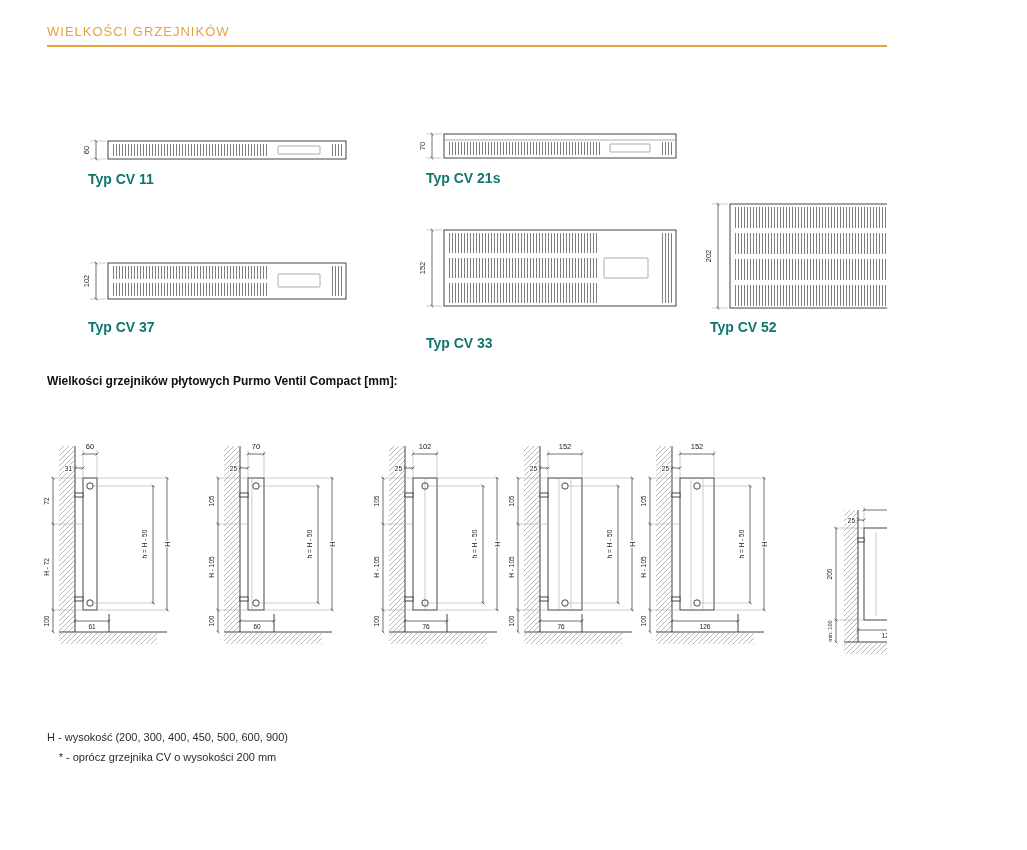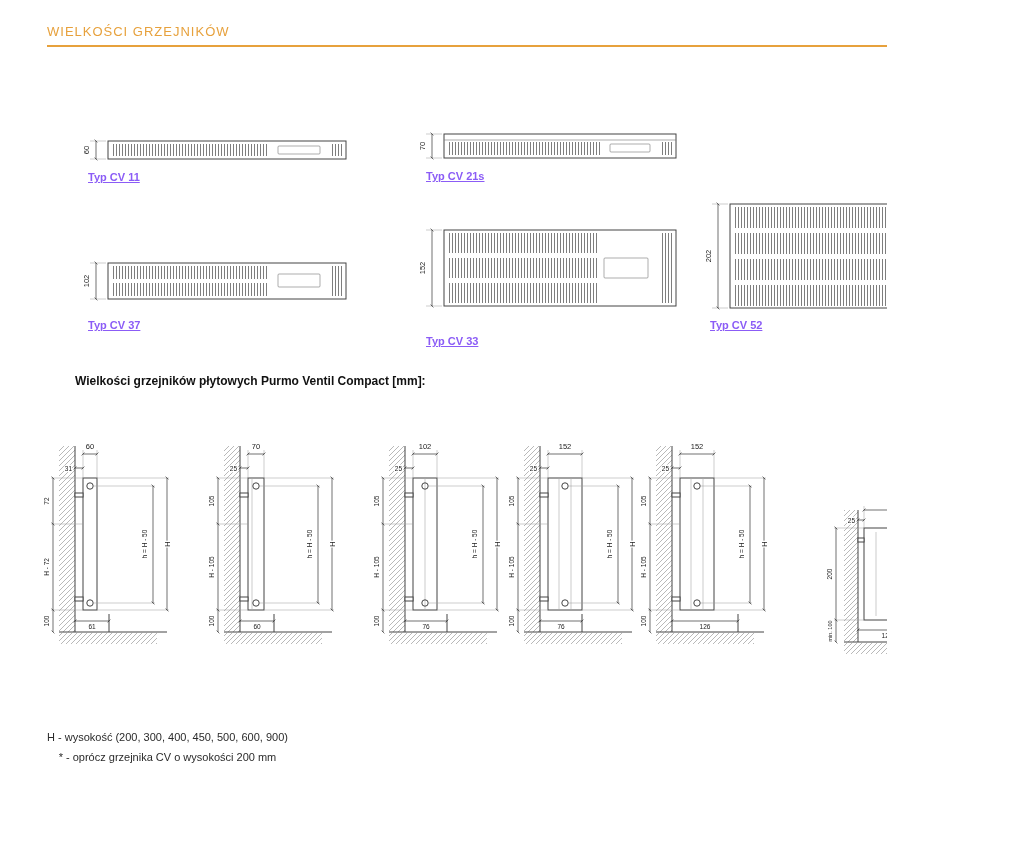--- a/index.html
+++ b/index.html
@@ -2,22 +2,22 @@
 <html><head>
 <meta charset="utf-8">
 <style>
   * { margin:0; padding:0; box-sizing:border-box; }
   html,body { background:#ffffff; }
   body { font-family:"Liberation Sans", sans-serif; }
   .page { position:relative; width:887px; height:850px; background:#fff; overflow:hidden;border-radius:14px; }
   .abs { position:absolute; }
   .title { position:absolute; left:47px; top:24px; font-size:13px; letter-spacing:1px; color:#E7A13C; }
   .rule { position:absolute; left:47px; top:45px; width:934px; height:2px; background:#E7A13C; }
-  .type-label { position:absolute; font-size:11px; font-weight:bold; color:#8b5cf6;text-decoration:underline; }
-  .section-heading { position:absolute; left:47px; top:374px; font-size:12px; font-weight:bold; color:#111;margin-left:28px; }
+  .type-label { position:absolute; font-size:14px; font-weight:bold; color:#0f766e; }
+  .section-heading { position:absolute; left:47px; top:374px; font-size:12px; font-weight:bold; color:#111; }
   .legend { position:absolute; left:47px; top:731px;text-align:center; }
   .legend-line { font-size:11px; color:#2a2a2a; margin-bottom:8px; }
 
   
   svg { overflow:visible; }
   .ln  { stroke:#444; stroke-width:1; fill:none; }
   .thin{ stroke:#777; stroke-width:0.6; fill:none; }
   .body{ fill:#fff; stroke:#444; stroke-width:1; }
   .ext { stroke:#999; stroke-width:0.5; }
   .dln { stroke:#333; stroke-width:0.7; }

